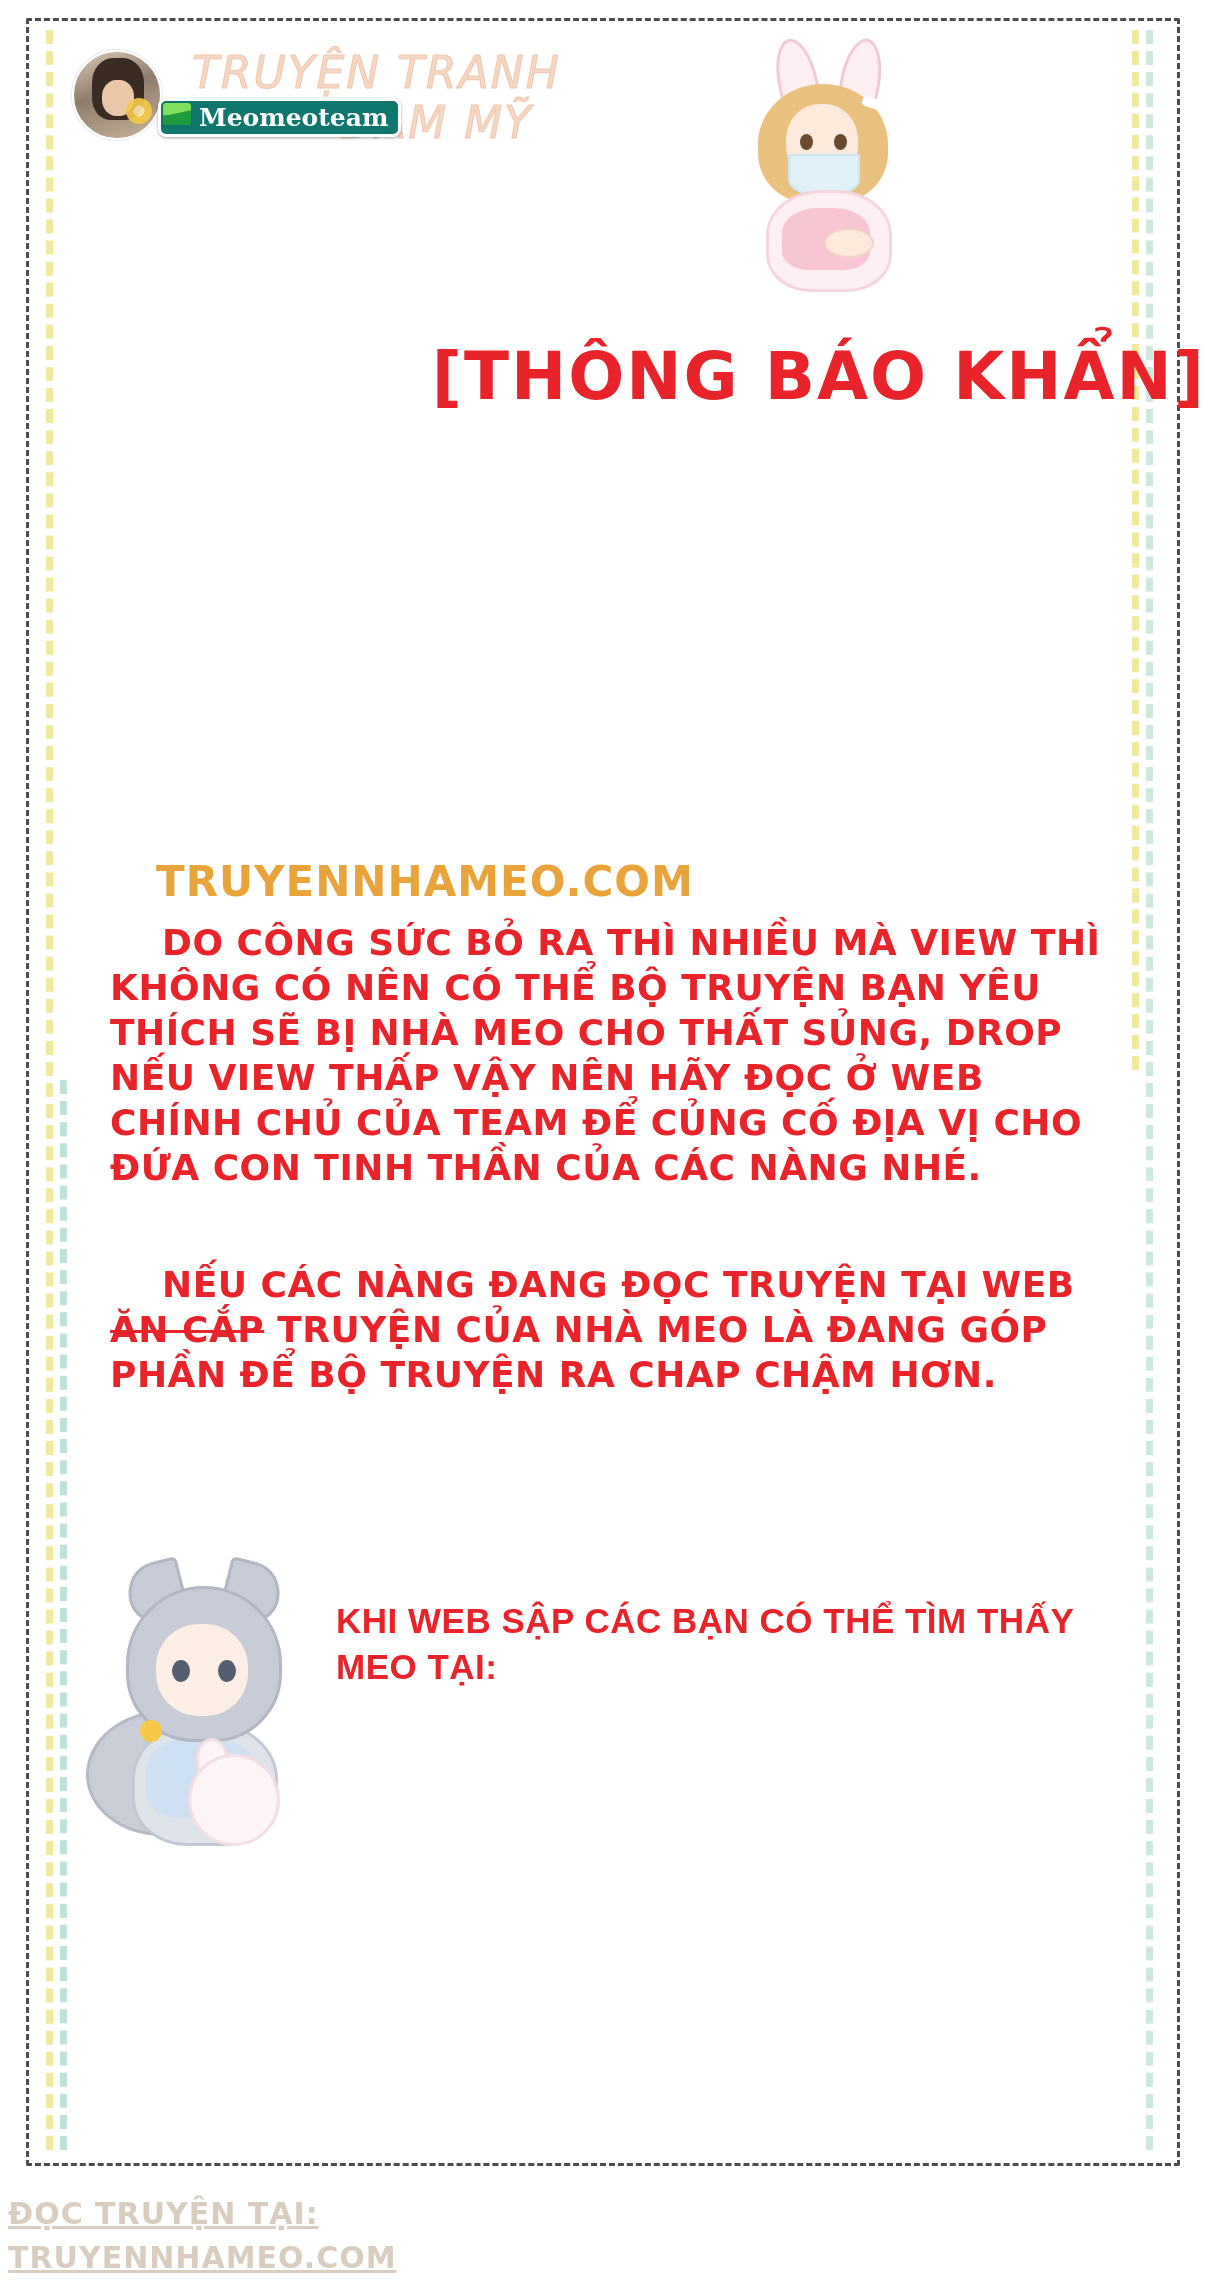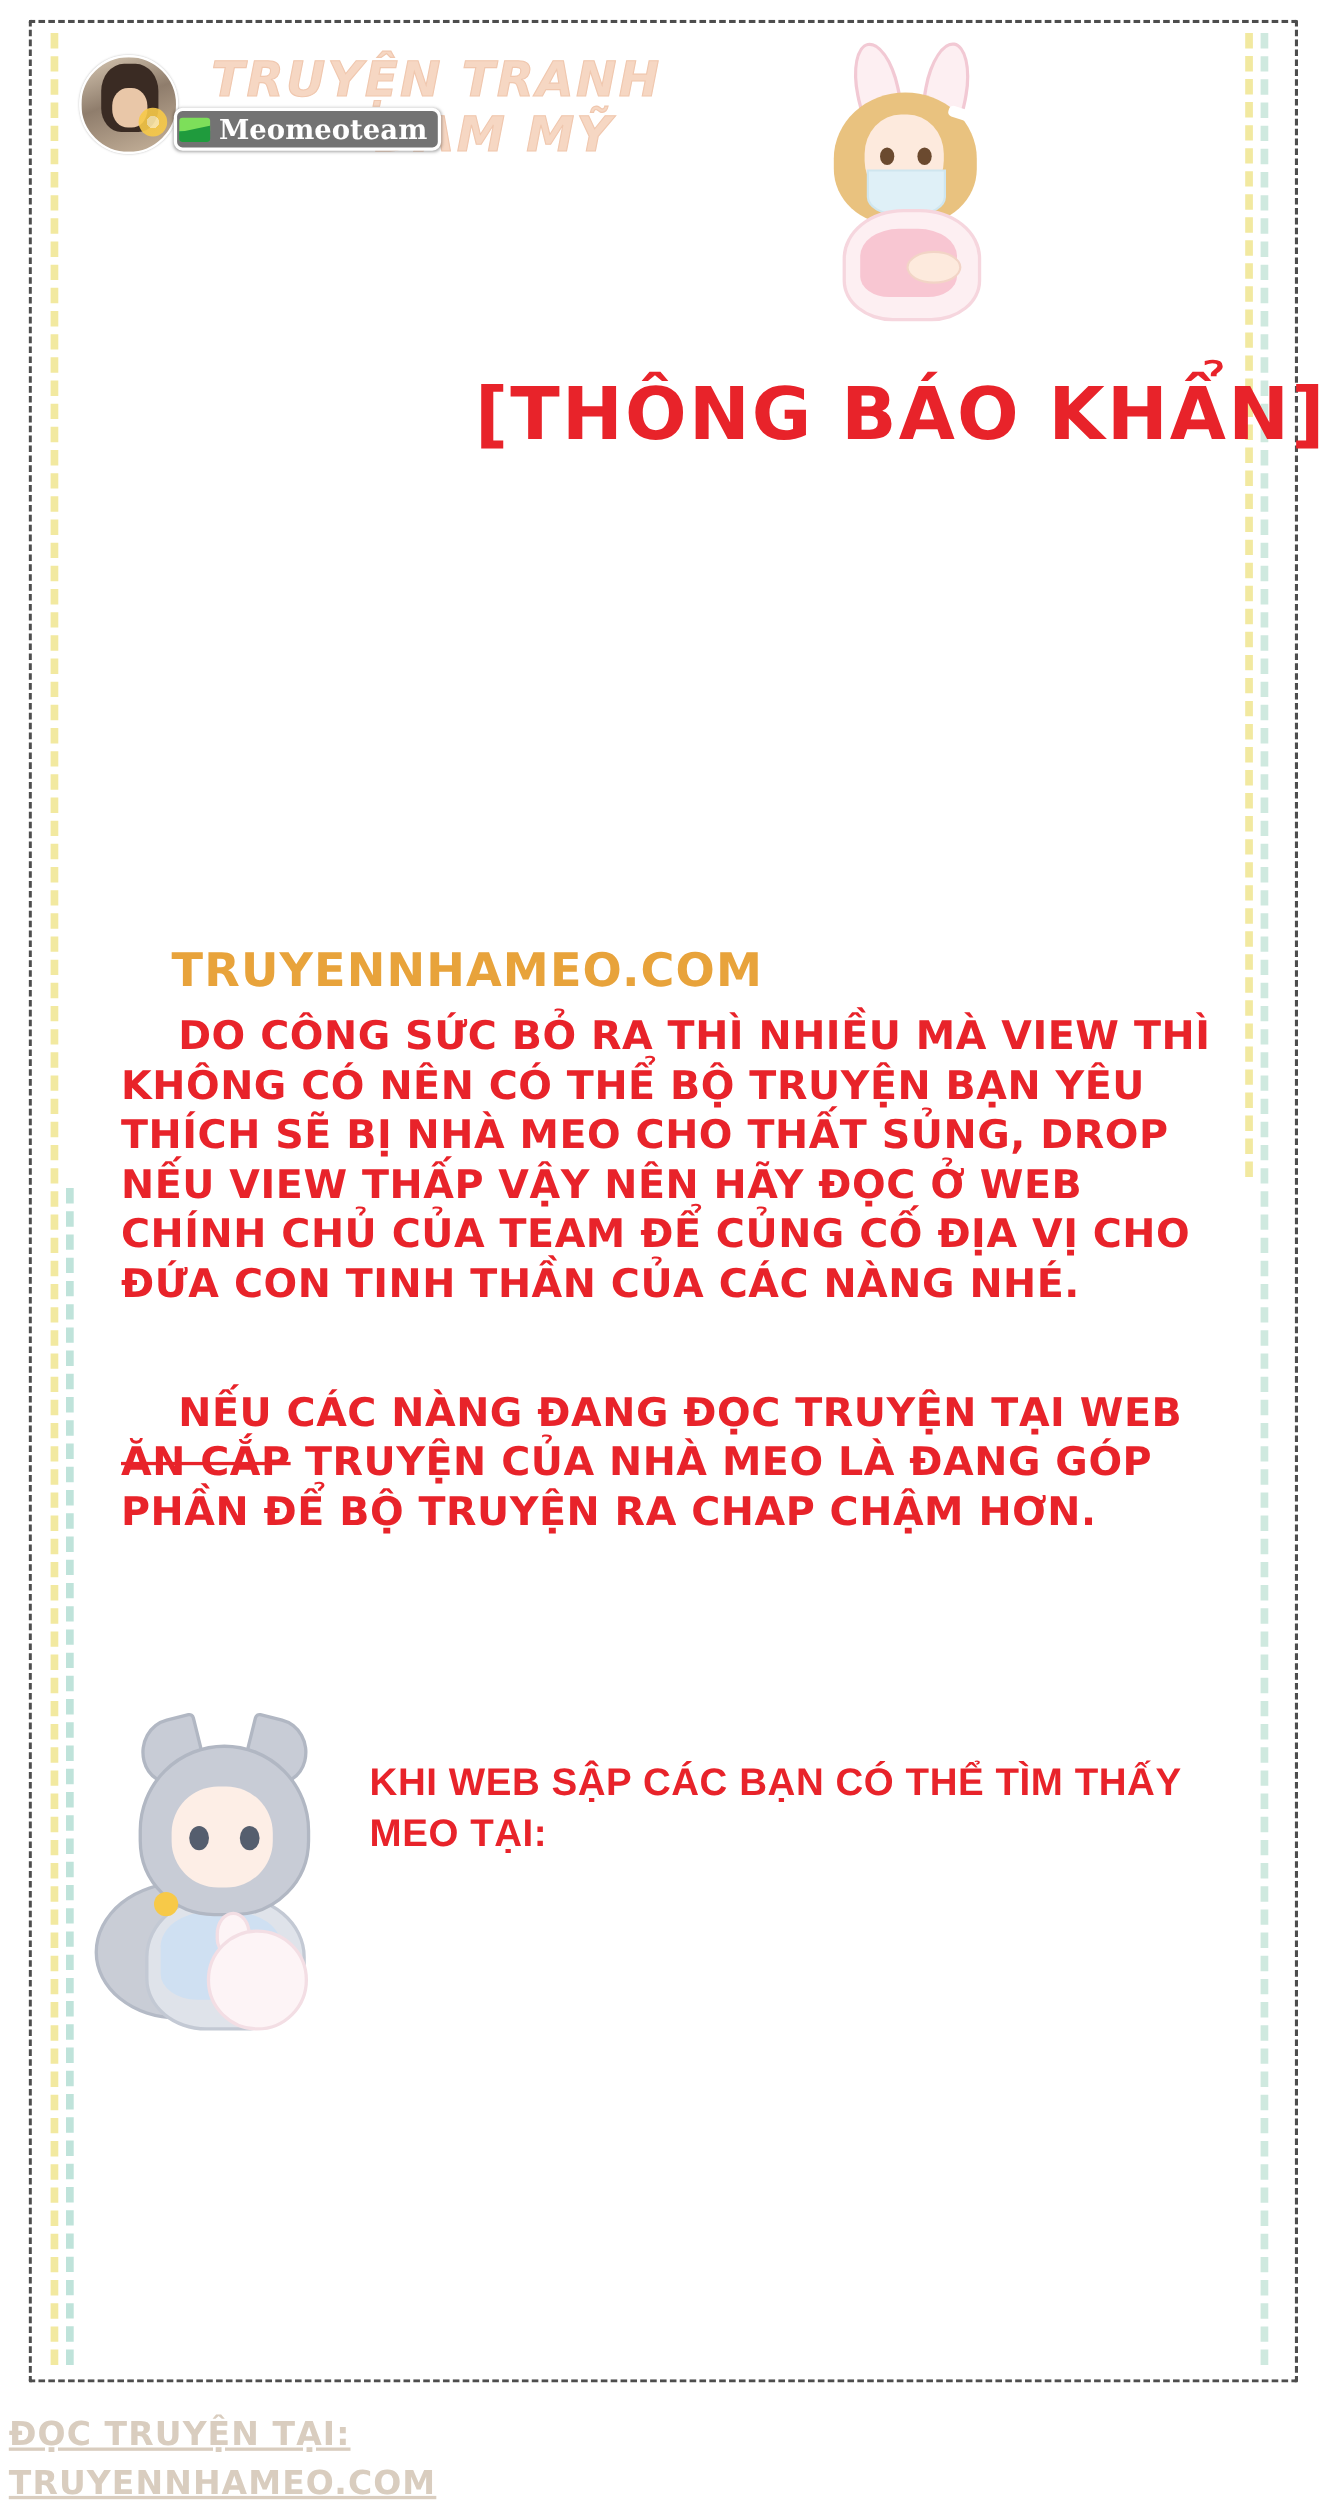--- a/index.html
+++ b/index.html
@@ -89,37 +89,37 @@
     background: radial-gradient(circle at 50% 50%, #ffe9a8 0 30%, #f7c948 31% 100%);
     border-radius: 50%;
     opacity: .9;
   }
   .brand-title {
     position: absolute;
     left: 110px; top: 18px;
     width: 560px;
     color: #f6d7c3;
     font-family: "DejaVu Sans", sans-serif;
-    font-weight: bold;
+    font-weight: normal;
     font-style: italic;
     font-size: 44px;
     line-height: 50px;
     letter-spacing: 2px;
     text-transform: uppercase;
     -webkit-text-stroke: 1px #f0c7ae;
   }
   .brand-title .l1 { display:block; padding-left: 22px;}
   .brand-title .l2 { display:block; padding-left: 170px;}
 
   .team-badge {
     position: absolute;
     left: 98px; top: 68px;
     display: flex;
-    align-items: center;
-    background: #737373;
+    align-items: flex-start;
+    background: #0f766e;
     border: 3px solid #ffffff;
     border-radius: 8px;
     padding: 2px 10px 2px 2px;
     box-shadow: 0 1px 3px rgba(0,0,0,.35);
   }
   .team-badge .flag {
     width: 28px; height: 22px;
     margin-right: 8px;
     background: linear-gradient(180deg,#7ddf5a 0 55%, #2bb24c 56% 100%);
     border-radius: 3px;

